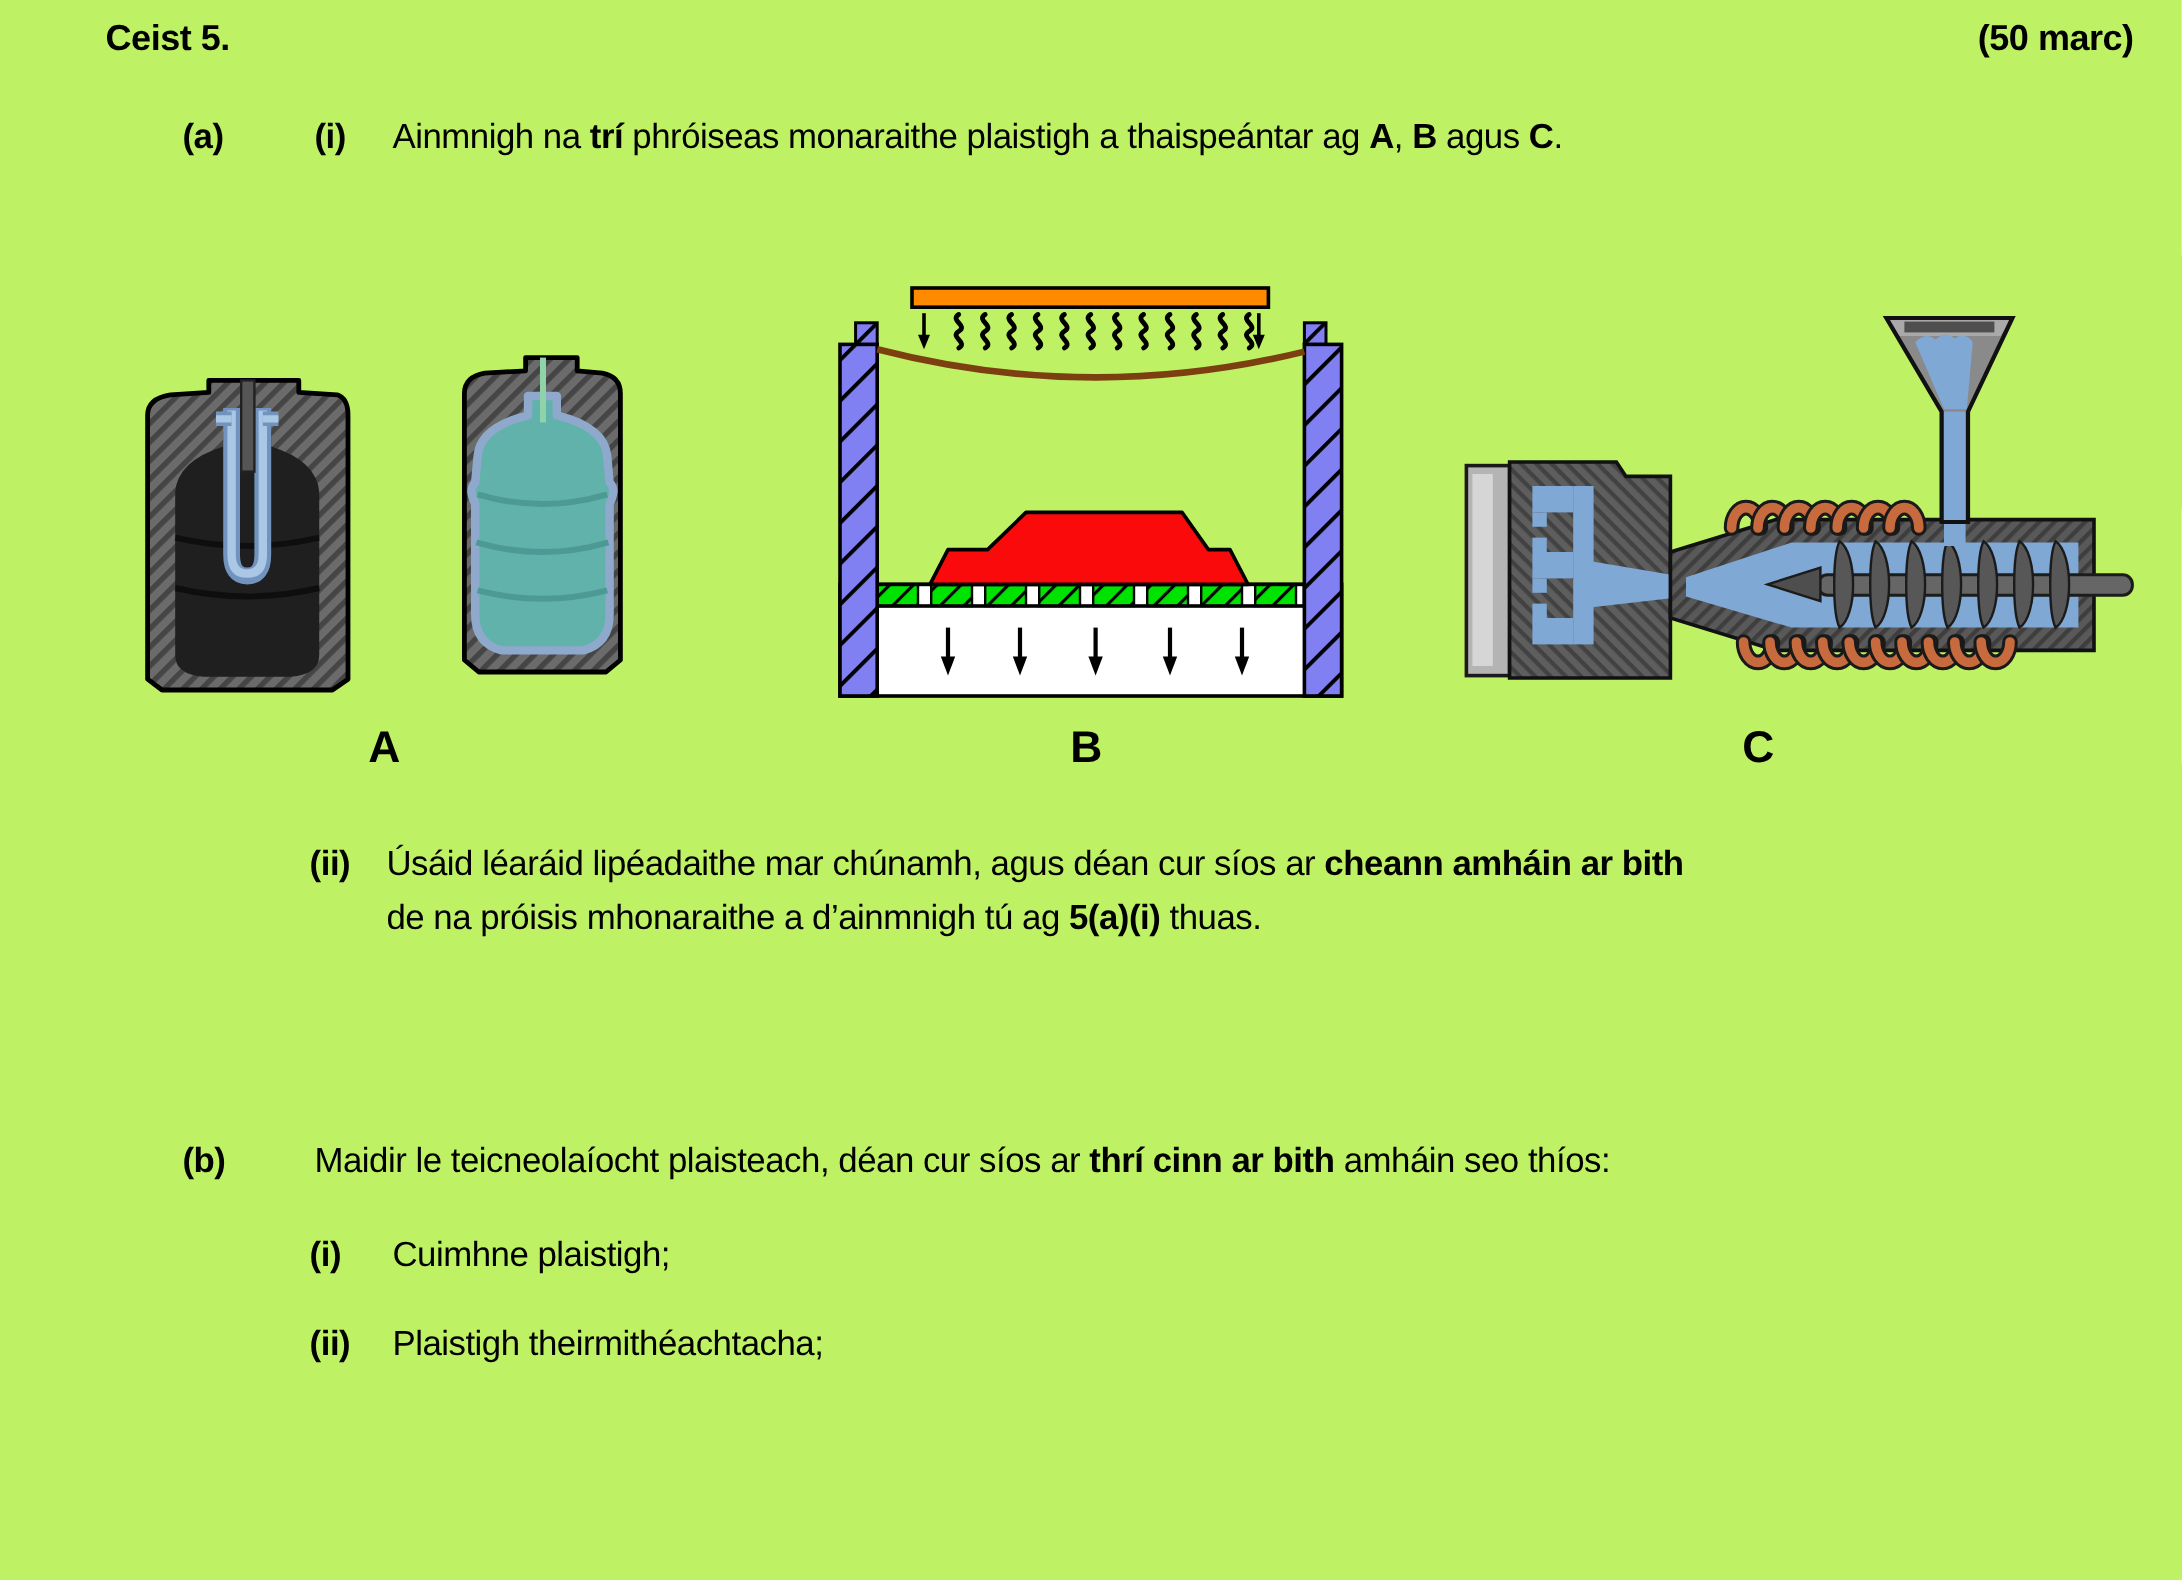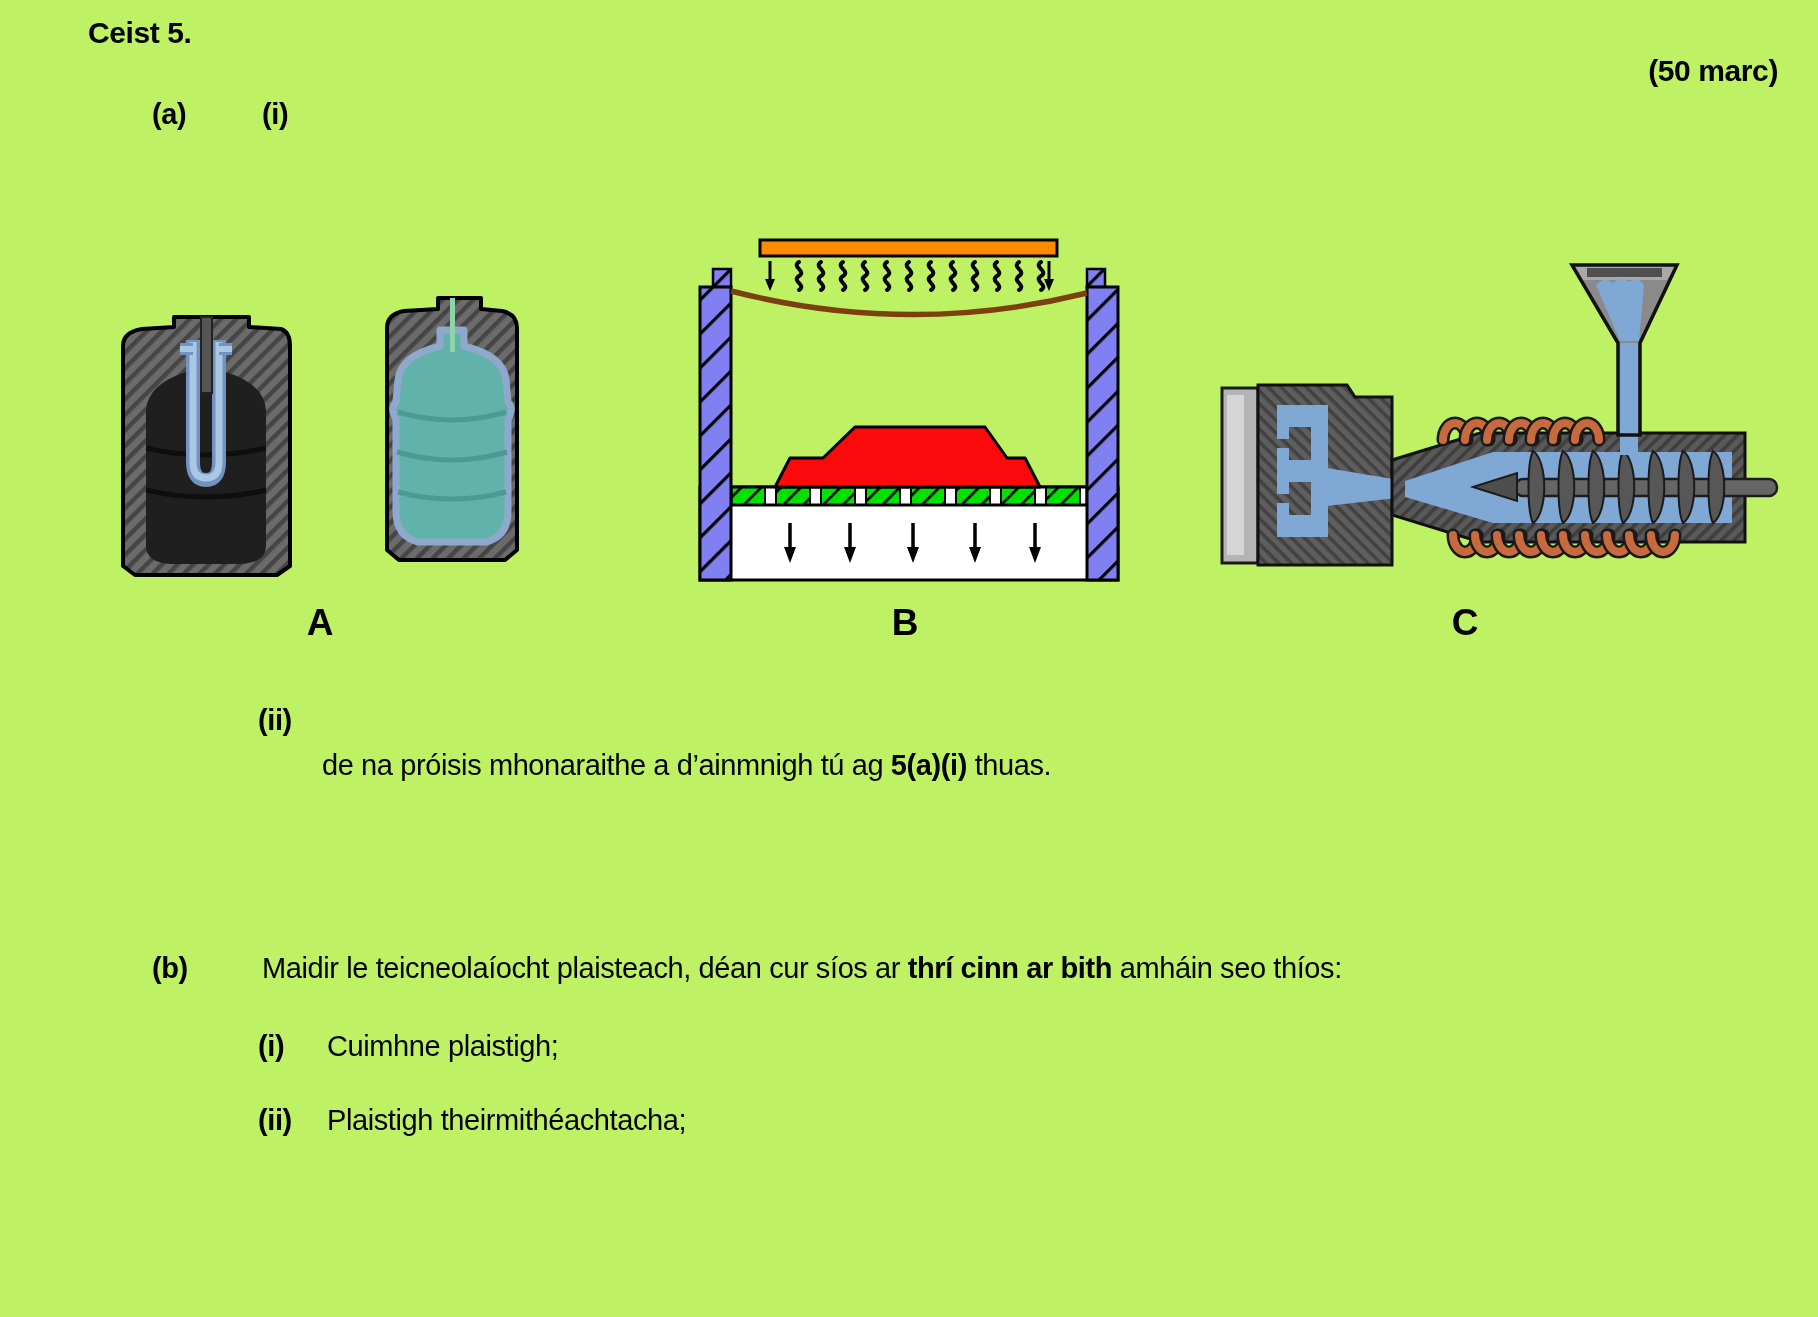--- a/index.html
+++ b/index.html
@@ -21,25 +21,26 @@
   .hdr{font-size:30px;font-weight:700;}
   .figlabel{position:absolute;top:602px;font-size:37px;font-weight:700;transform:translateX(-50%);}
   svg{display:block;}
 </style>
 </head>
 <body>
 
 <div class="page">
 
   <div class="abs hdr" style="left:88px;top:16px;">Ceist 5.</div>
-  <div class="abs hdr" style="right:88px;top:16px;margin-top:38px;">(50 marc)</div>
+  <div class="abs hdr" style="right:88px;top:16px;">(50 marc)</div>
 
   <div class="row" style="top:96px">
     <span class="lbl" style="left:152px">(a)</span>
     <span class="lbl" style="left:262px">(i)</span>
+    <span class="txt" style="left:327px"><span>Ainmnigh na </span><span class="b">trí</span><span> phróiseas monaraithe plaistigh a thaispeántar ag </span><span class="b">A</span><span>, </span><span class="b">B</span><span> agus </span><span class="b">C</span><span>.</span></span>
   </div>
 
   <svg class="abs" style="left:100px;top:250px" width="430" height="330" viewBox="0 0 430 330">
     <defs>
       <pattern id="a_h" width="11" height="11" patternUnits="userSpaceOnUse" patternTransform="rotate(-45)">
         <rect width="11" height="11" fill="#6b6b6b"></rect>
         <rect width="11" height="4.5" fill="#454545"></rect>
       </pattern>
     </defs>
 
@@ -233,20 +234,21 @@
         <use href="#c_coil" transform="translate(448,284) scale(1,-1)"></use>
     </g>
   </svg>
 
   <div class="figlabel" style="left:320px">A</div>
   <div class="figlabel" style="left:905px">B</div>
   <div class="figlabel" style="left:1465px">C</div>
 
   <div class="row" style="top:702px">
     <span class="lbl" style="left:258px">(ii)</span>
+    <span class="txt" style="left:322px"><span>Úsáid léaráid lipéadaithe mar chúnamh, agus déan cur síos ar </span><span class="b">cheann amháin ar bith</span></span>
   </div>
   <div class="row" style="top:747px">
     <span class="txt" style="left:322px"><span>de na próisis mhonaraithe a d’ainmnigh tú ag </span><span class="b">5(a)(i)</span><span> thuas.</span></span>
   </div>
 
   <div class="row" style="top:950px">
     <span class="lbl" style="left:152px">(b)</span>
     <span class="txt" style="left:262px"><span>Maidir le teicneolaíocht plaisteach, déan cur síos ar </span><span class="b">thrí cinn ar bith</span><span> amháin seo thíos:</span></span>
   </div>
 

